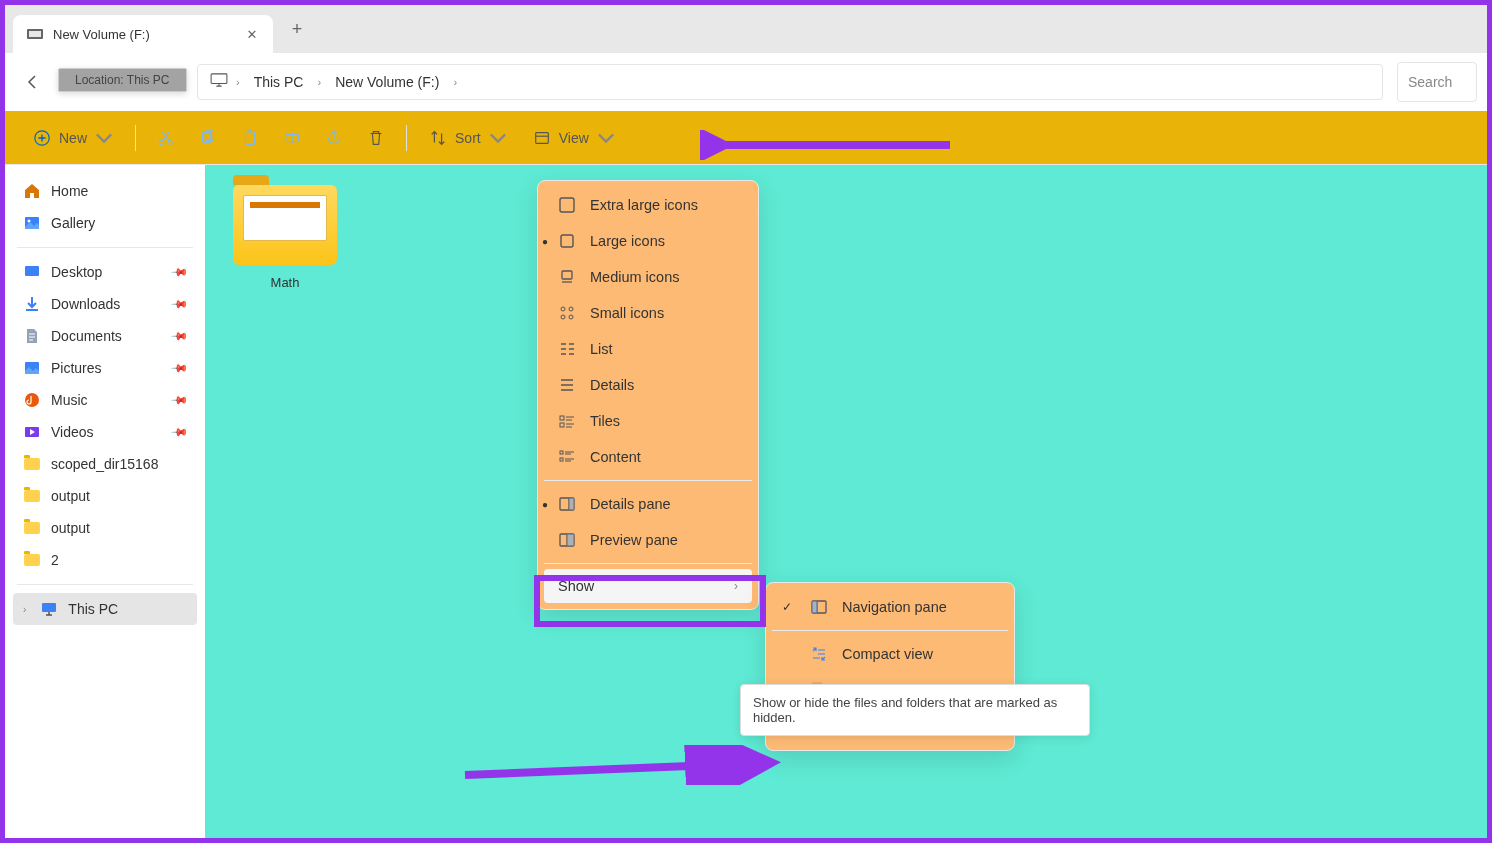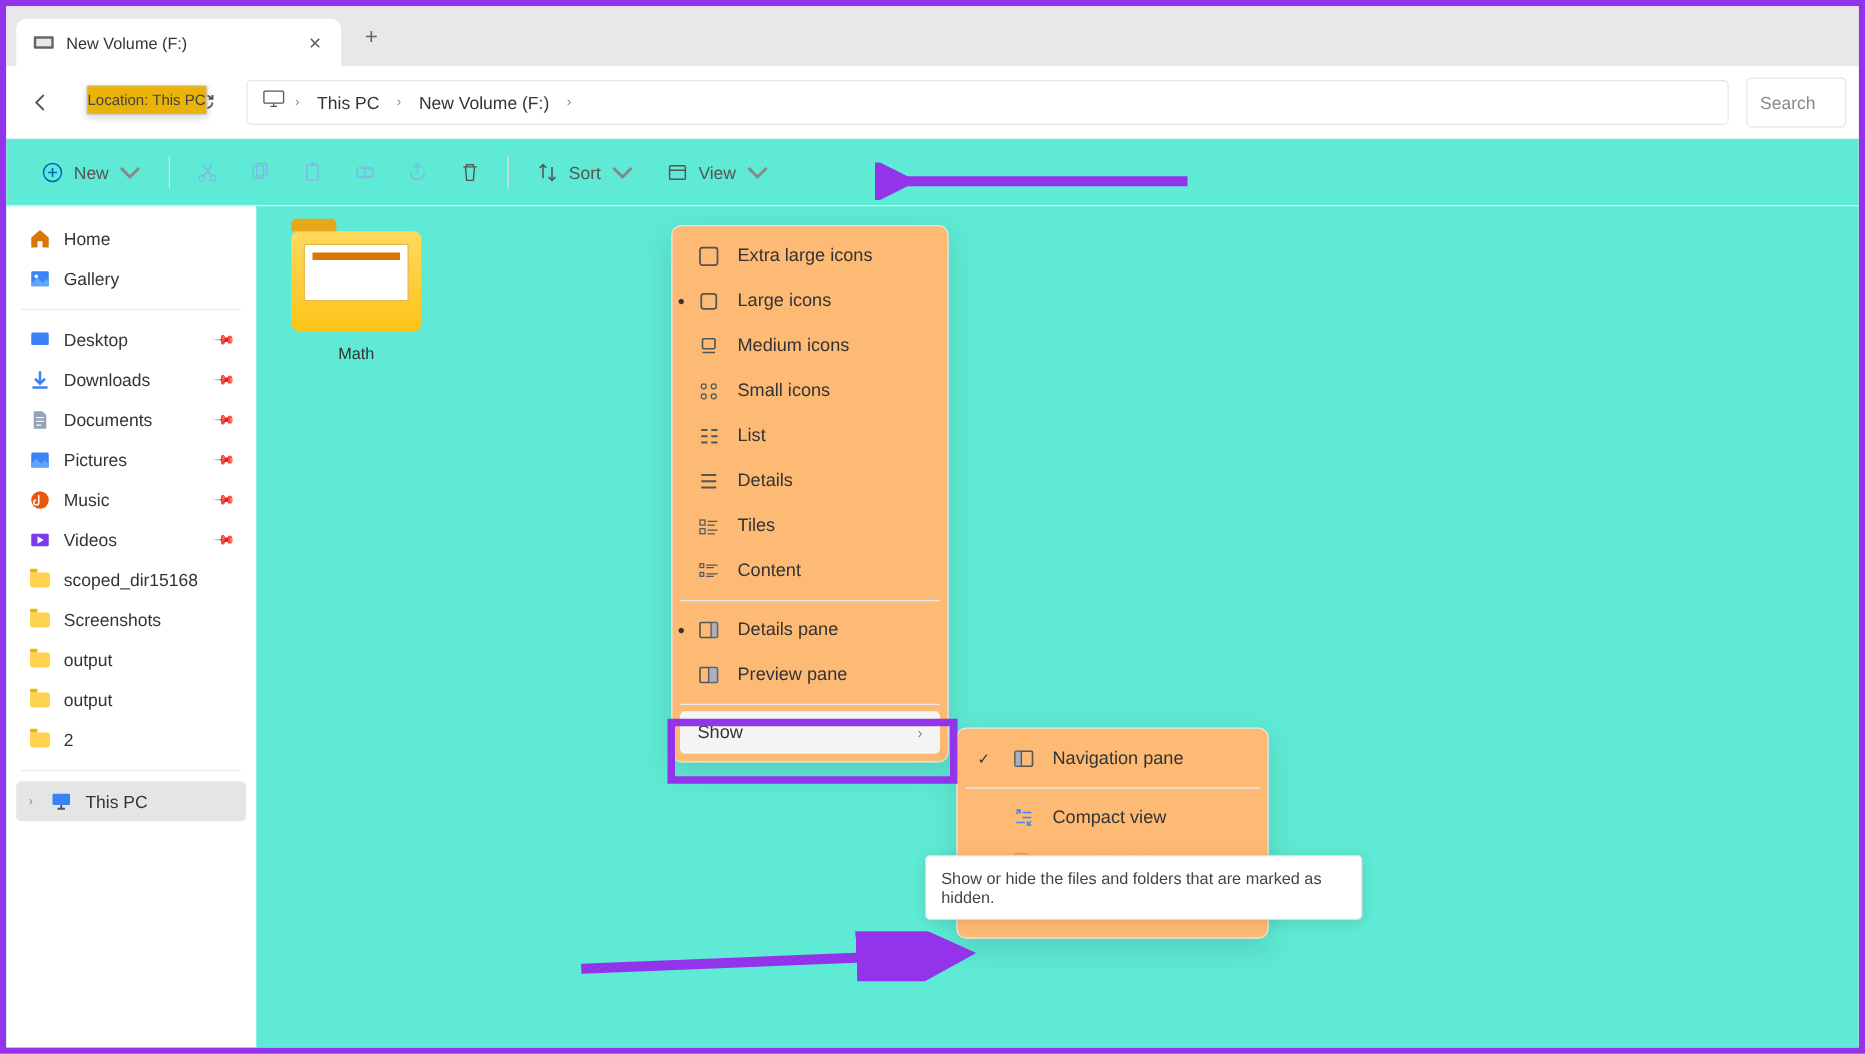--- a/index.html
+++ b/index.html
@@ -7,27 +7,27 @@
 .titlebar { height: 48px; background: #e8e8e8; display: flex; align-items: center; padding: 0 8px; }
 .tab { background: #fff; height: 38px; border-radius: 8px 8px 0 0; display: flex; align-items: center; padding: 0 14px; margin-top: 10px; min-width: 260px; gap: 10px; }
 .disk-icon { width: 16px; height: 10px; background: #666; border-radius: 1px; position: relative; }
 .disk-icon::after { content: ''; position: absolute; left: 2px; top: 2px; right: 2px; bottom: 2px; background: #e8e8e8; }
 .tab-title { font-size: 13px; color: #333; flex: 1; }
 .tab-close { width: 14px; height: 14px; color: #666; cursor: pointer; display: flex; align-items: center; justify-content: center; font-size: 13px; }
 .newtab { width: 32px; height: 32px; display: flex; align-items: center; justify-content: center; color: #666; font-size: 18px; margin-left: 8px; cursor: pointer; }
 .navbar { height: 58px; background: #fff; display: flex; align-items: center; padding: 0 10px; gap: 8px; border-bottom: 1px solid transparent; }
 .nav-btn { width: 36px; height: 36px; display: flex; align-items: center; justify-content: center; color: #555; cursor: pointer; border-radius: 4px; }
 .nav-btn svg { width: 16px; height: 16px; }
-.tooltip { background: #eab308; border: 1px solid #ccc; box-shadow: 0 2px 6px rgba(0,0,0,0.15); padding: 4px 0; font-size: 12px; color: #444; position: absolute; top: 68px; left: 58px; border-radius: 2px; z-index: 5; margin-left: 11px; }
+.tooltip { background: #a3a3a3; border: 1px solid #ccc; box-shadow: 0 2px 6px rgba(0,0,0,0.15); padding: 4px 16px; font-size: 12px; color: #444; position: absolute; top: 68px; left: 58px; border-radius: 2px; z-index: 5; }
 .addressbar { flex: 1; height: 36px; border: 1px solid #e5e5e5; border-radius: 4px; display: flex; align-items: center; padding: 0 12px; gap: 6px; margin: 0 6px; }
 .addr-icon { width: 18px; height: 14px; }
 .crumb { font-size: 14px; color: #333; padding: 0 6px; cursor: pointer; }
 .chev { color: #888; font-size: 11px; padding: 0 2px; }
 .searchbox { width: 80px; height: 40px; border: 1px solid #e5e5e5; border-radius: 4px; display: flex; align-items: center; padding: 0 10px; color: #888; font-size: 14px; overflow: hidden; }
-.toolbar { height: 54px; background: #5eead4; border-bottom: 1px solid #e8e8e8; display: flex; align-items: center; padding: 0 18px; gap: 6px; }
+.toolbar { height: 54px; background: #eab308; border-bottom: 1px solid #e8e8e8; display: flex; align-items: center; padding: 0 18px; gap: 6px; }
 .tb-btn { display: flex; align-items: center; gap: 8px; padding: 6px 10px; color: #555; font-size: 14px; cursor: pointer; border-radius: 4px; }
 .tb-btn.icon-only { padding: 6px; width: 36px; justify-content: center; }
 .tb-btn svg { width: 18px; height: 18px; }
 .dd-caret { width: 8px; height: 8px; color: #888; }
 .divider { width: 1px; height: 26px; background: #e0e0e0; margin: 0 6px; }
 .main { display: flex; height: calc(100% - 160px); background: #5eead4; }
 .sidebar { width: 200px; background: #fff; padding: 10px 8px; overflow-y: auto; }
 .side-item { display: flex; align-items: center; gap: 10px; padding: 7px 10px; font-size: 14px; color: #333; cursor: pointer; border-radius: 4px; position: relative; }
 .side-item .pin { position: absolute; right: 10px; color: #bbb; font-size: 11px; transform: rotate(45deg); }
 .side-item.active { background: #e5e5e5; }
@@ -258,26 +258,20 @@
     <div class="side-item">
         <span class="si-icon">
           <span class="folder-yellow"></span>
         </span>
         <span>scoped_dir15168</span>
       </div>
     <div class="side-item">
         <span class="si-icon">
           <span class="folder-yellow"></span>
         </span>
-        <span>Screenshots</span>
-      </div>
-    <div class="side-item">
-        <span class="si-icon">
-          <span class="folder-yellow"></span>
-        </span>
         <span>output</span>
       </div>
     <div class="side-item">
         <span class="si-icon">
           <span class="folder-yellow"></span>
         </span>
         <span>output</span>
       </div>
     <div class="side-item">
         <span class="si-icon">

